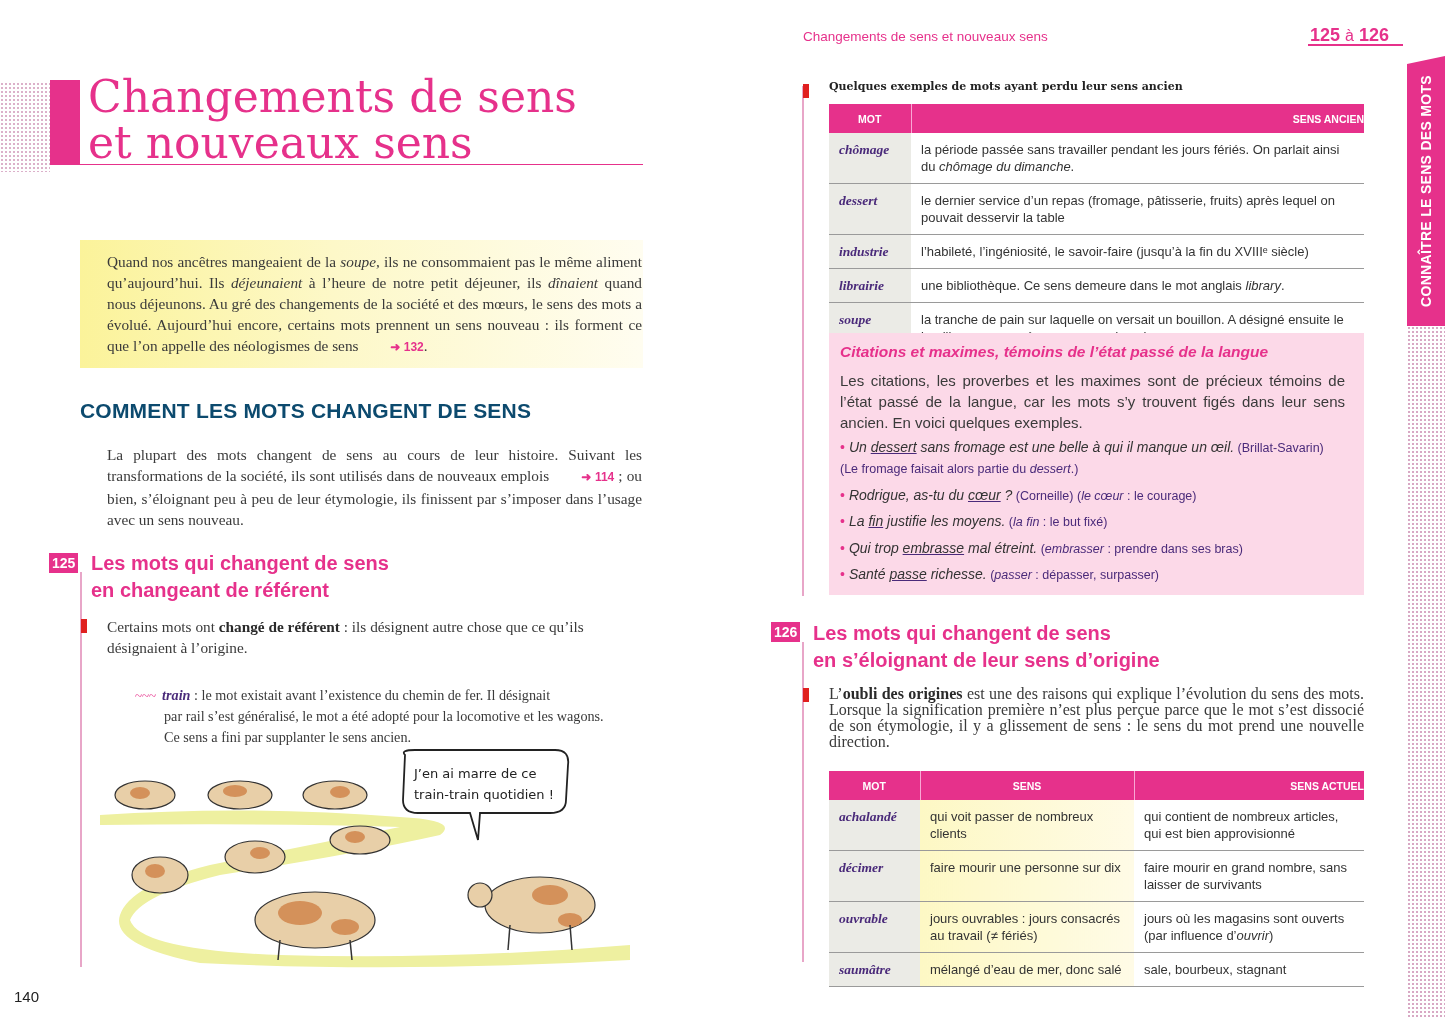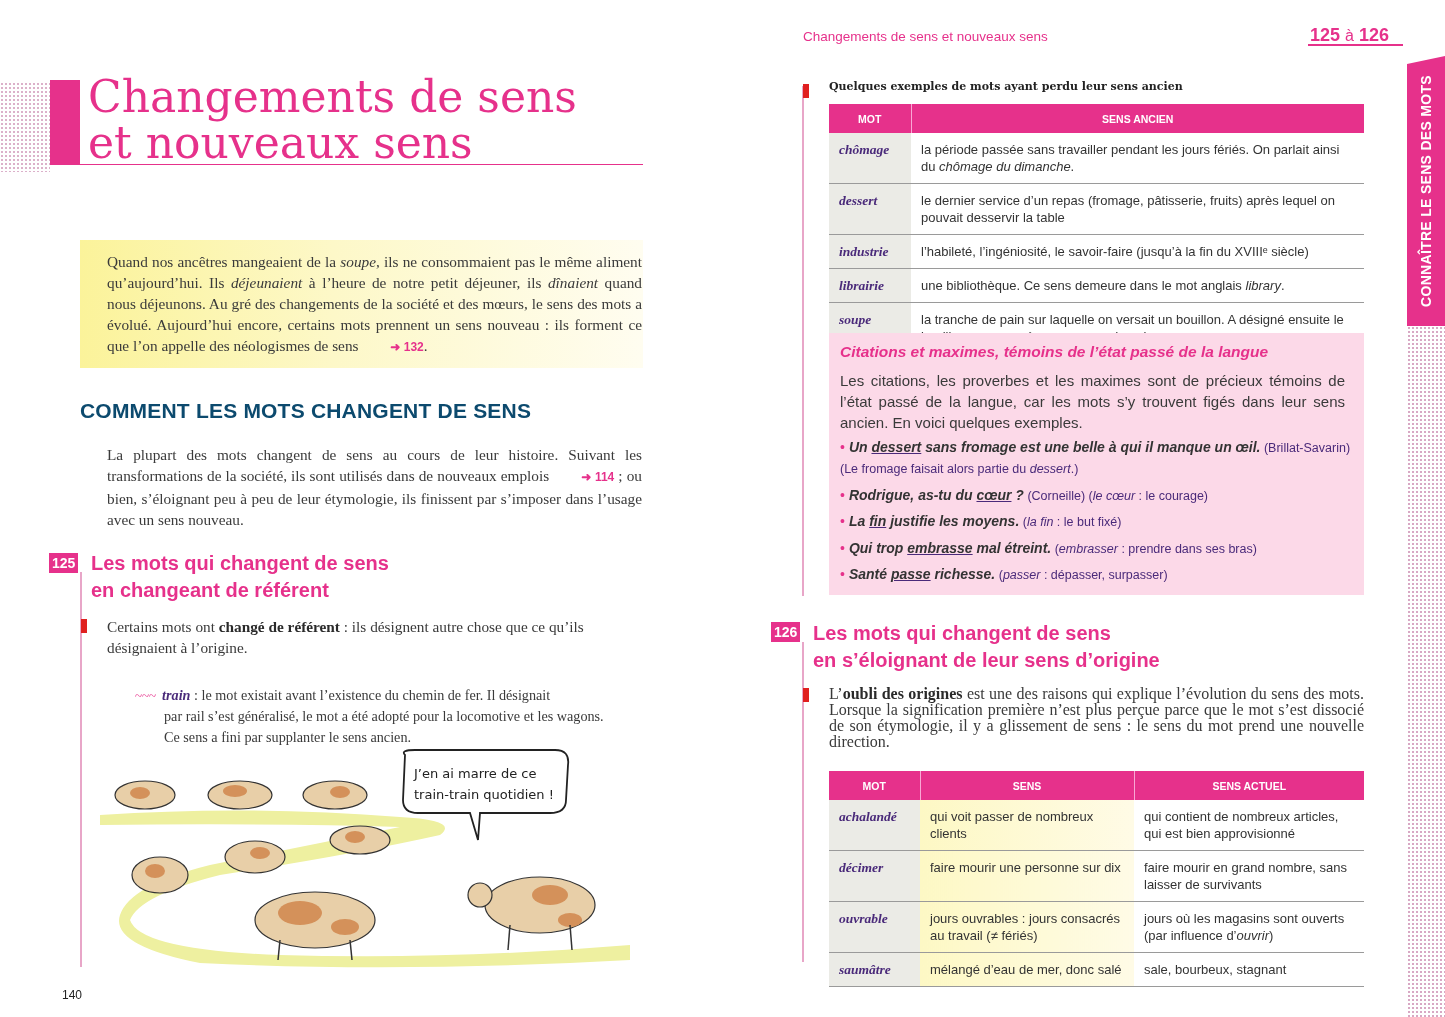--- a/index.html
+++ b/index.html
@@ -42,21 +42,21 @@
   .sec125-text b { font-weight: bold; color: #2a2a2a; }
   .example { left: 107px; top: 685px; width: 540px; font-family: Liberation Serif, serif; font-size: 14.2px; line-height: 21px; color: #3a3a3a; margin-left: 28px; }
   .example .ex-word { font-weight: bold; font-style: italic; color: #4a2a7a; }
   .example .indent { padding-left: 29px; display: block; }
   .wavy { color: #e6318b; font-size: 13px; margin-right: 6px; }
 
   
   .illus { left: 100px; top: 745px; width: 540px; height: 225px; }
   .bubble-text { font-family: "DejaVu Sans", sans-serif; font-size: 13px; fill: #222; }
 
-  .page-num-l { left: 14px; top: 988px; font-size: 12px; color: #222; margin-left: 48px; }
+  .page-num-l { left: 14px; top: 988px; font-size: 15px; color: #222; }
   .page-num-r { left: 1448px; top: 988px; font-size: 11px; color: #222; }
 
   
   .running-head { left: 803px; top: 29px; font-size: 13.5px; color: #e6318b; }
   .page-range { left: 1310px; top: 25px; font-size: 18px; font-weight: bold; color: #e6318b; }
   .page-range .a { font-weight: normal; font-size: 16px; color: #e6318b; }
   .range-rule { left: 1308px; top: 44px; width: 95px; height: 1.5px; background: #e6318b; }
 
   .side-tab {
     left: 1407px; top: 56px; width: 38px; height: 270px; background: #e6318b;
@@ -75,34 +75,34 @@
     background-image: radial-gradient(circle, #d8a8c4 0.8px, transparent 1px);
     background-size: 4px 4px;
   }
 
   .r-vline1 { left: 802px; top: 86px; height: 510px; }
   .r-mark1 { left: 803px; top: 84px; }
   .h-examples { left: 829px; top: 80px; font-family: "DejaVu Serif", serif; font-size: 11px; color: #222; }
 
   table { border-collapse: collapse; position: absolute; font-family: "Liberation Sans", sans-serif; }
   th { background: #e6318b; color: #fff; font-size: 10.5px; font-weight: bold; height: 29px; text-align: center; border-right: 1px solid #f9a8d4; }
-  th:last-child { border-right: none; }
+  th:last-child { border-right: none; text-align: right; }
   td { font-size: 13px; line-height: 17px; color: #333; padding: 8px 10px; border-bottom: 1.5px solid #9a9a9a; vertical-align: top; }
   td.word { background: #ebebe6; font-family: "Liberation Serif", serif; font-style: italic; font-weight: bold; color: #4a2a7a; padding-left: 10px; font-size: 13.5px; }
   td.sens { background: linear-gradient(90deg, #fdf8c4 0%, #fffbe6 100%); }
 
   .t1 { left: 829px; top: 104px; width: 535px; }
   .t2 { left: 829px; top: 771px; width: 535px; }
 
   .cit-box { left: 829px; top: 333px; width: 535px; height: 262px; background: #fcd9e8; }
   .cit-title { left: 840px; top: 343px; font-size: 15.5px; font-weight: bold; font-style: italic; color: #e6318b; }
   .cit-body { left: 840px; top: 370px; width: 505px; font-family: "Liberation Sans", sans-serif; font-size: 15px; line-height: 21px; color: #3a3a3a; text-align: justify; }
   .cit-list { left: 840px; top: 437px; width: 520px; list-style: none; font-size: 14px; line-height: 21px; color: #333; }
   .cit-list li { margin-bottom: 4.5px; }
-  .cit-list .q { font-style: italic; font-weight: bold; }
+  .cit-list .q { font-style: italic; }
   .cit-list .u { text-decoration: underline; text-decoration-color: #4a2a7a; }
   .cit-list .src { font-size: 12.5px; color: #4a2a7a; }
   .cit-list .note { font-size: 12.5px; color: #4a2a7a; }
   .cit-list .note i { font-style: italic; }
   .bullet { color: #e6318b; margin-right: 4px; }
 
   .sec126-badge { left: 771px; top: 622px; }
   .sec126-title { left: 813px; top: 620px; }
   .r-vline2 { left: 802px; top: 642px; height: 320px; }
   .r-mark2 { left: 803px; top: 688px; }

